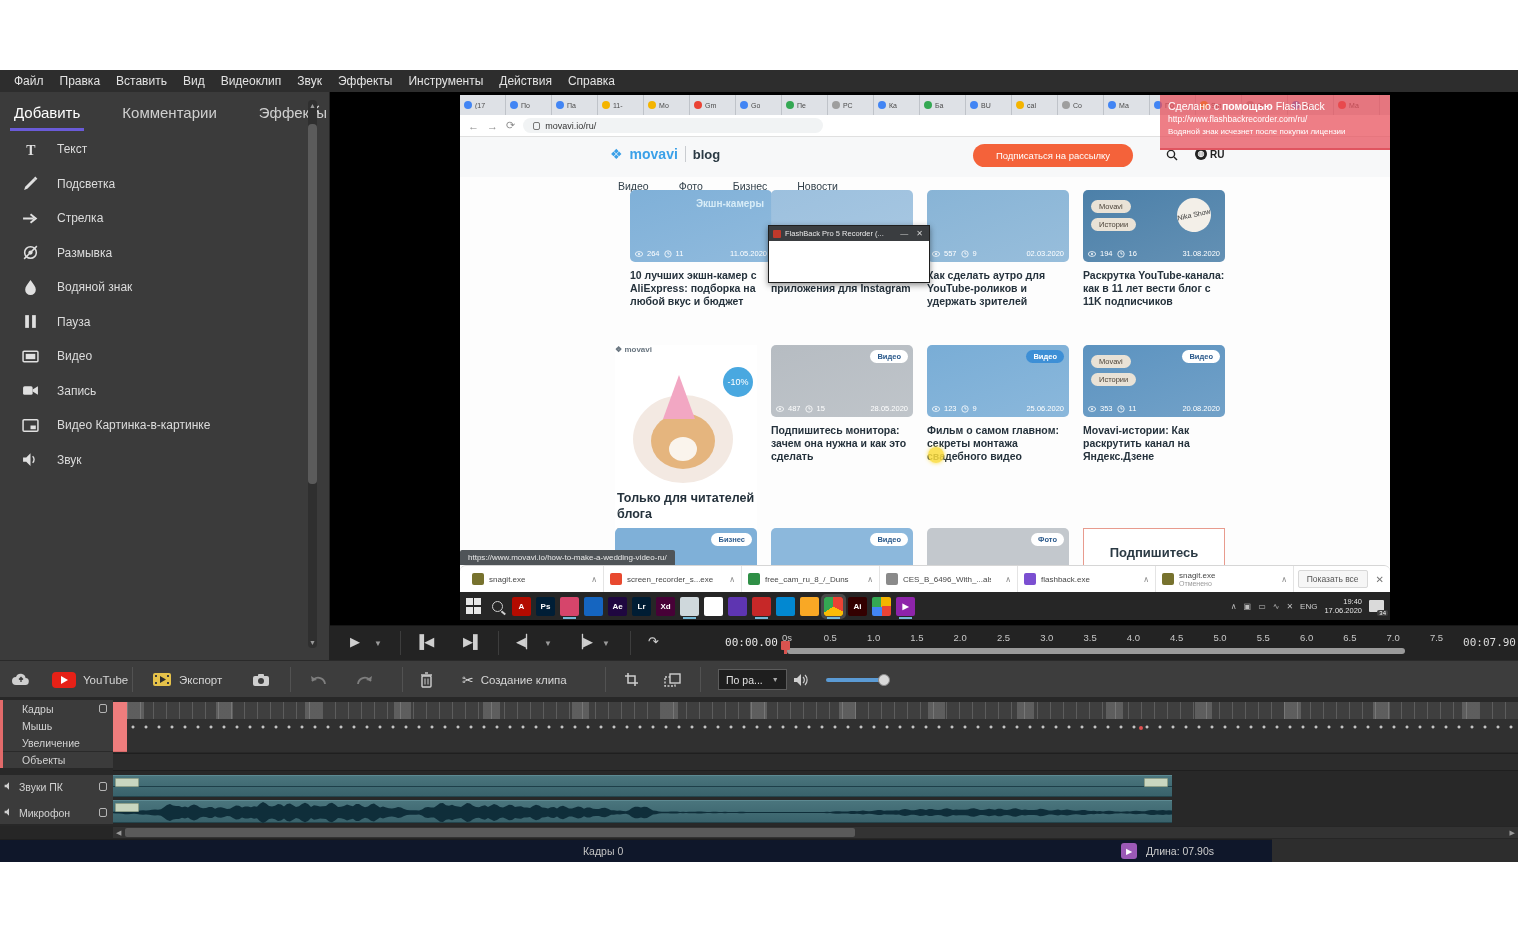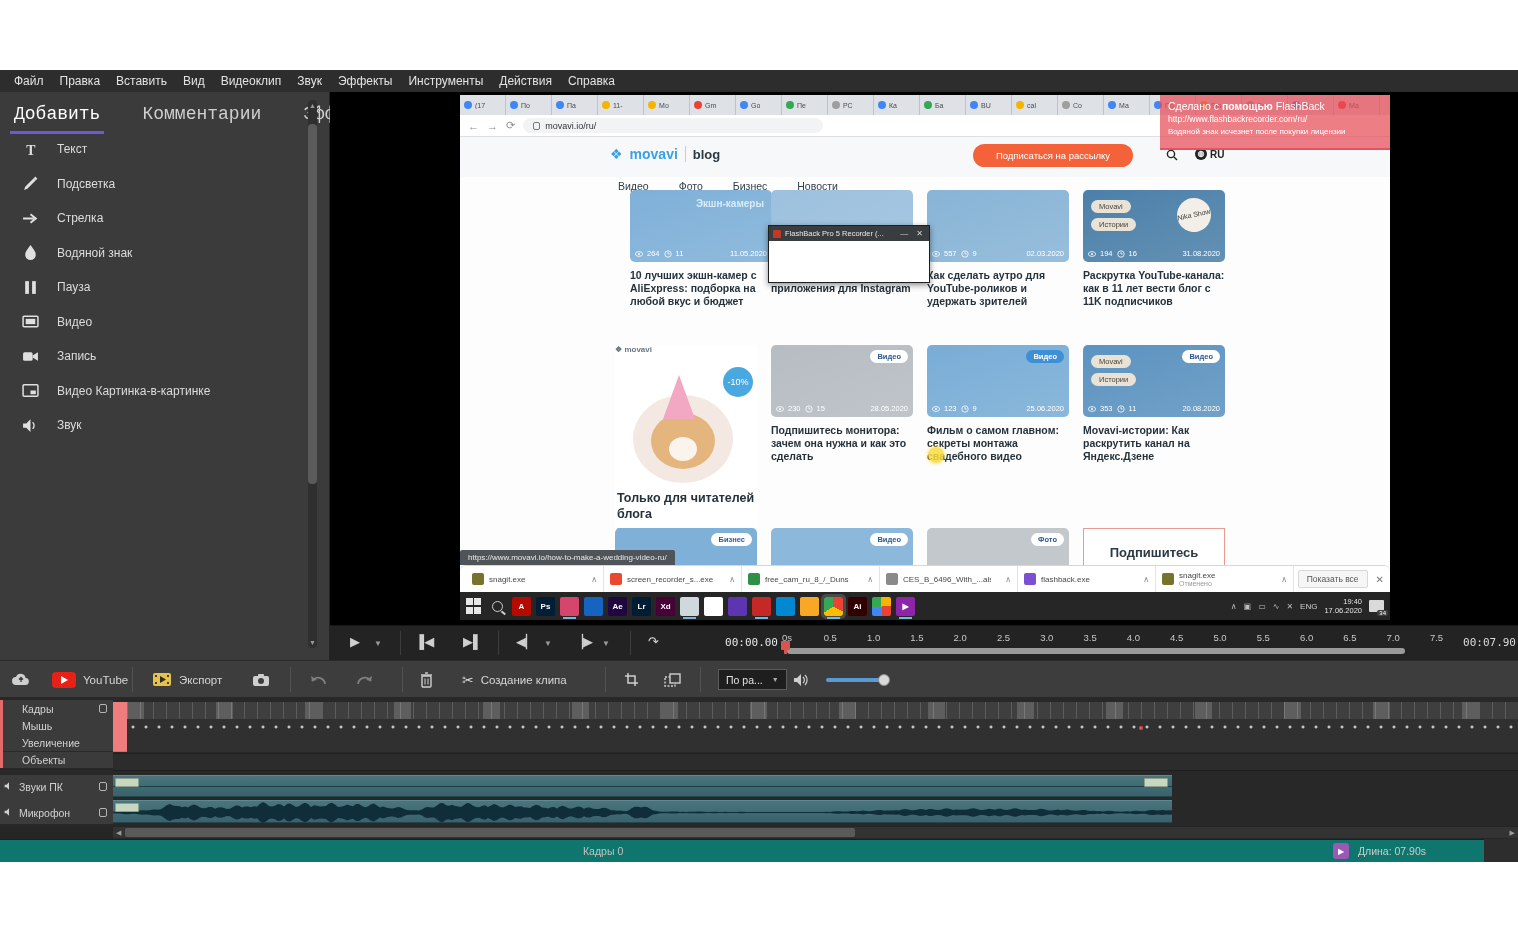--- a/index.html
+++ b/index.html
@@ -9,21 +9,21 @@
   
   .app { position:absolute; left:0; top:70px; width:1518px; height:792px; background:#2d2d2d; }
 
   
   .menubar { position:absolute; left:0; top:0; width:1518px; height:22px; background:#2d2d2d; display:flex; align-items:center; padding-left:6px; }
   .menubar span { color:#e3e3e3; font-size:12px; padding:0 8px; cursor:default; }
 
   
   .sidebar { position:absolute; left:0; top:22px; width:330px; height:568px; background:#3b3b3b; border-right:1px solid #242424; }
   .side-tabs { position:absolute; left:10px; top:8px; display:flex; gap:34px; }
-  .side-tab { color:#cfcfcf; font-size:18px; padding:4px 4px 7px 4px;font-family:Liberation Mono, monospace; }
+  .side-tab { color:#cfcfcf; font-size:15px; padding:4px 4px 7px 4px; }
   .side-tab.active { color:#ffffff; border-bottom:3px solid #6a5bd8; }
   .side-close { position:absolute; right:8px; top:10px; color:#dddddd; font-size:13px; cursor:default; }
   .side-items { position:absolute; left:0; top:40px; width:300px; }
   .side-item { display:flex; align-items:center; height:34.5px; padding-left:22px; color:#dcdcdc; font-size:12px; gap:18px; }
   .side-item svg { width:17px; height:17px; flex:0 0 17px; }
   .side-scroll { position:absolute; right:12px; top:8px; width:9px; height:548px; background:#2f2f2f; border-radius:4px; }
   .side-scroll .thumb { position:absolute; left:0; top:24px; width:9px; height:360px; background:#5b5b5b; border-radius:4px; }
   .side-scroll .arr { position:absolute; left:0; width:9px; color:#9a9a9a; font-size:7px; text-align:center; }
 
   
@@ -175,21 +175,21 @@
   .audio.mic { top:103px; height:23px; }
   .audio .centerline { position:absolute; left:0; top:50%; width:100%; height:1px; background:rgba(10,40,50,0.65); }
   .chip { position:absolute; top:2px; width:24px; height:9px; background:#c9d6c0; border:1px solid #8fa08a; border-radius:1px; }
   .wavesvg { position:absolute; left:0; top:0; }
 
   .hscroll { position:absolute; left:0; top:756px; width:1518px; height:13px; background:#262626; }
   .hs-track { position:absolute; left:113px; top:1px; width:1405px; height:11px; background:#333333; }
   .hs-thumb { position:absolute; left:12px; top:1px; width:730px; height:9px; background:#5a5a5a; border-radius:2px; }
   .hs-arrow { position:absolute; top:2px; color:#9a9a9a; font-size:7px; }
 
-  .statusbar { position:absolute; left:0; top:769px; width:1484px; height:23px; background:#0f766e; border-top:1px solid #1f1f1f;text-decoration:underline; }
+  .statusbar { position:absolute; left:0; top:769px; width:1272px; height:23px; background:#0f172a; border-top:1px solid #1f1f1f;text-decoration:underline; }
   .sb-left { position:absolute; left:583px; top:5px; color:#c2c2c2; font-size:10.5px; }
   .sb-len { position:absolute; right:58px; top:5px; color:#cccccc; font-size:10.5px; }
   .sb-ico { position:absolute; right:135px; top:3px; width:16px; height:16px; background:#9b59b6; border-radius:3px; color:#fff; font-size:8px; display:flex; align-items:center; justify-content:center; }
 </style>
 </head>
 <body>
 
 <div class="page">
 <div class="app">
 
@@ -228,20 +228,28 @@
             <span>Подсветка</span>
           </div>
           <div class="side-item">
             <svg viewBox="0 0 16 16">
               <path d="M1 8 h10 M8 4 l5 4 -5 4" fill="none" stroke="#e0e0e0" stroke-width="1.8"></path>
             </svg>
             <span>Стрелка</span>
           </div>
           <div class="side-item">
             <svg viewBox="0 0 16 16">
+              <circle cx="8" cy="8" r="5.5" fill="none" stroke="#e0e0e0" stroke-width="1.4"></circle>
+              <circle cx="8" cy="8" r="2" fill="#e0e0e0"></circle>
+              <line x1="2" y1="14" x2="14" y2="2" stroke="#e0e0e0" stroke-width="1.4"></line>
+            </svg>
+            <span>Размывка</span>
+          </div>
+          <div class="side-item">
+            <svg viewBox="0 0 16 16">
               <path d="M8 1 c3 4 5 6.5 5 9 a5 5 0 0 1 -10 0 c0-2.5 2-5 5-9 z" fill="#e0e0e0"></path>
             </svg>
             <span>Водяной знак</span>
           </div>
           <div class="side-item">
             <svg viewBox="0 0 16 16">
               <rect x="3" y="2" width="3.5" height="12" fill="#e0e0e0"></rect>
               <rect x="9.5" y="2" width="3.5" height="12" fill="#e0e0e0"></rect>
             </svg>
             <span>Пауза</span>
@@ -476,21 +484,21 @@
                 <div class="adsub">Видеоредактор Плюс 2020</div>
               </div>
               <div class="card" style="left: 311px; top: 208px;">
                 <div class="cimg" style="background: linear-gradient(160deg, rgb(182, 188, 194), rgba(182, 188, 194, 0.867));">
                   <span class="cbadge">Видео</span>
                   <div class="cmeta">
                     <svg viewBox="0 0 10 7">
                       <ellipse cx="5" cy="3.5" rx="4.5" ry="3" fill="none" stroke="#fff" stroke-width="1"></ellipse>
                       <circle cx="5" cy="3.5" r="1.2" fill="#fff"></circle>
                     </svg>
-                    <span>230</span>
+                    <span>487</span>
                     <svg viewBox="0 0 10 10">
                       <circle cx="5" cy="5" r="4" fill="none" stroke="#fff" stroke-width="1"></circle>
                       <path d="M5 2.5 v2.5 h2" fill="none" stroke="#fff" stroke-width="1"></path>
                     </svg>
                     <span>15</span>
                     <span class="dt">28.05.2020</span>
                   </div>
                 </div>
                 <div class="ctitle">Подпишитесь монитора: зачем она нужна и как это сделать</div>
               </div>

